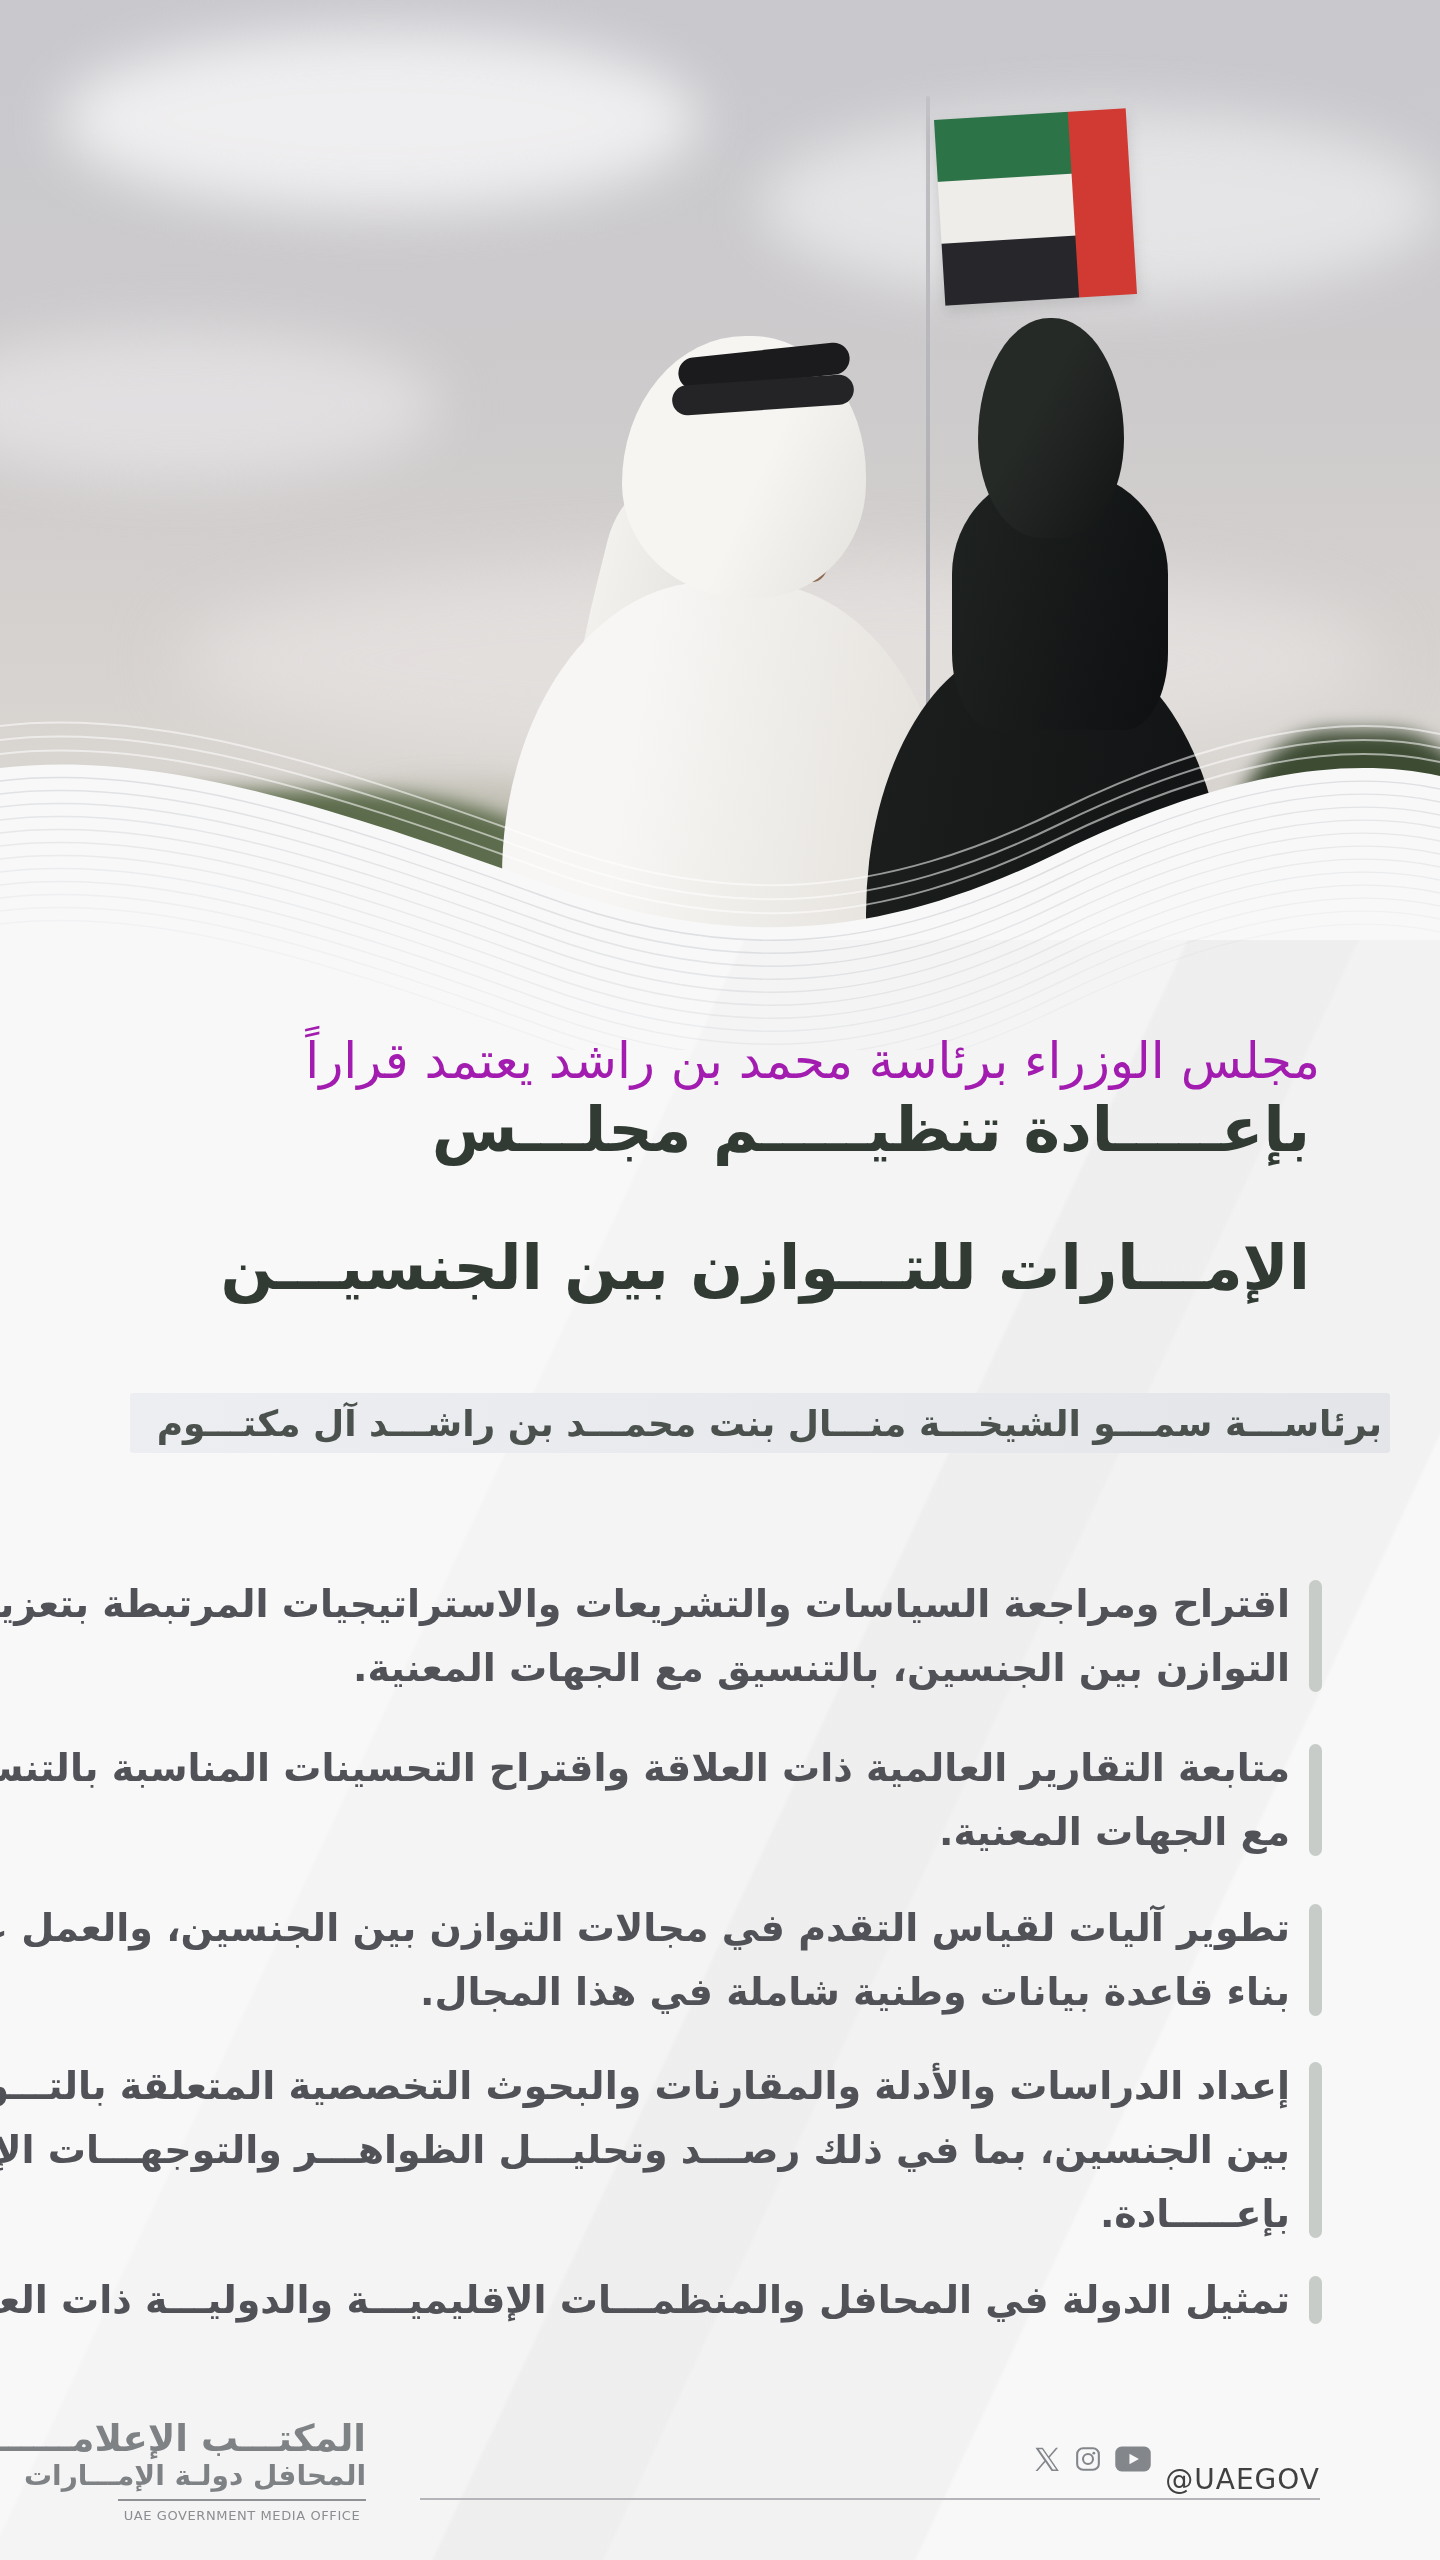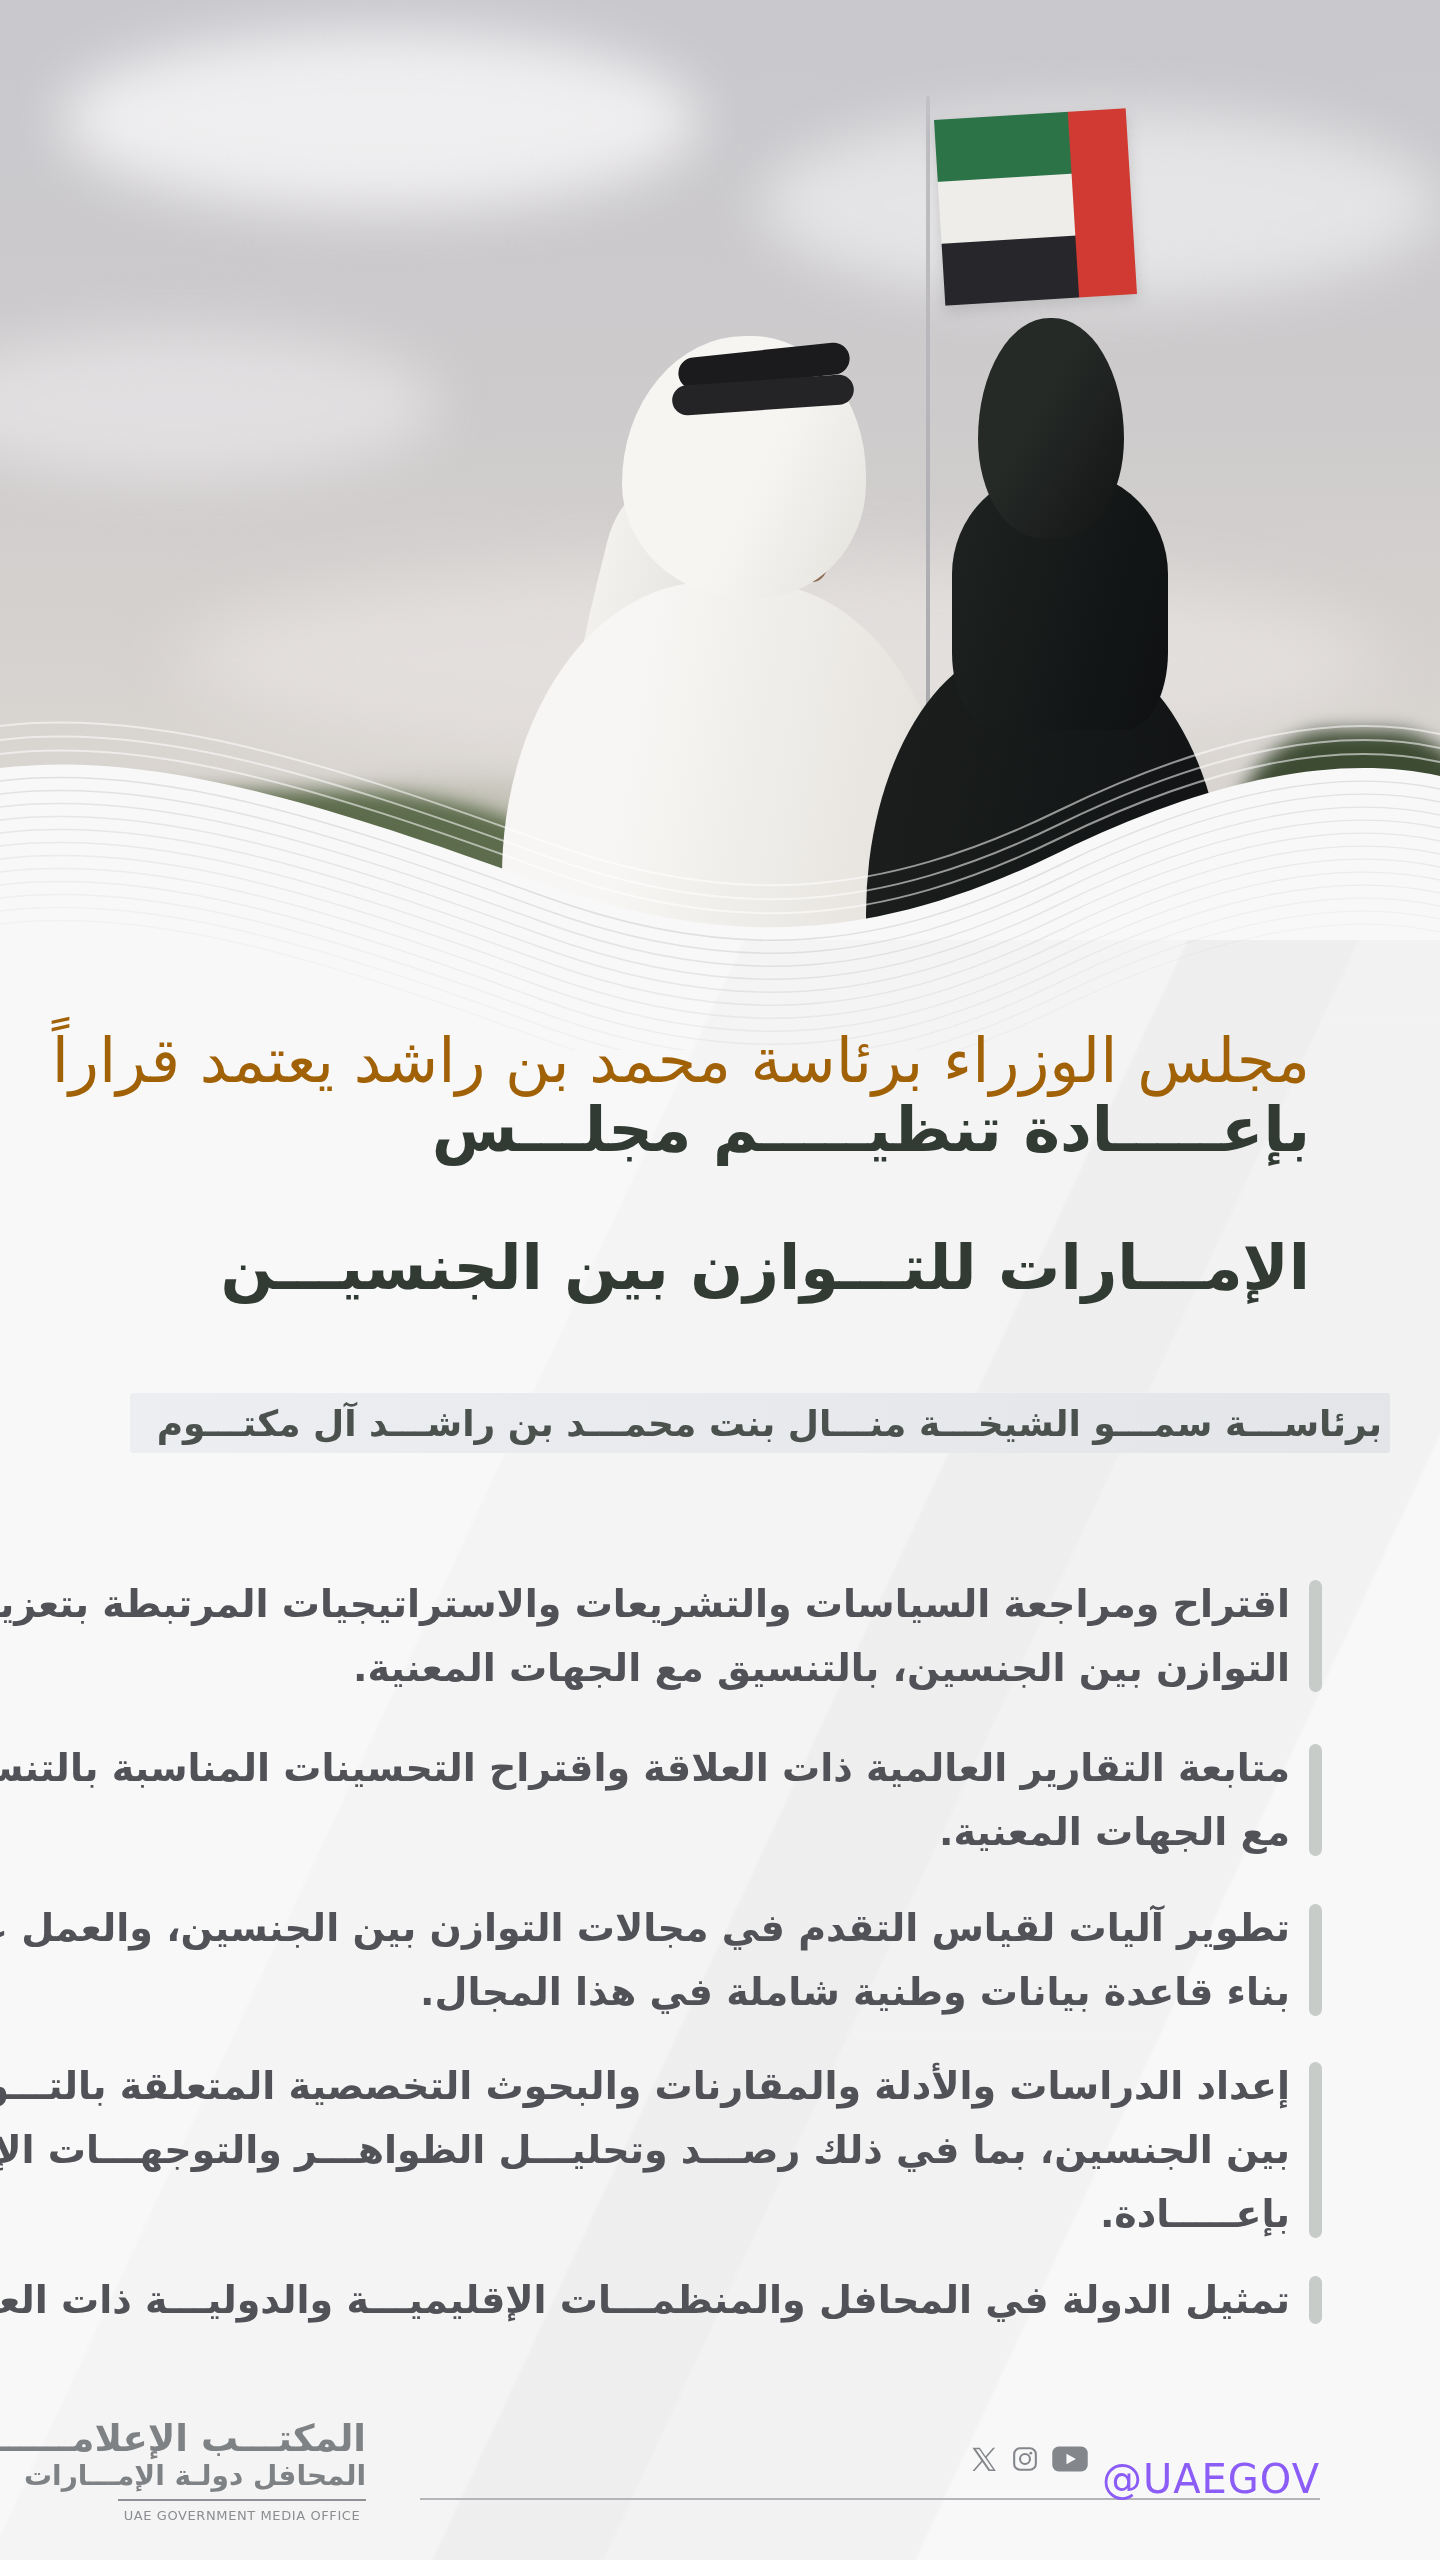--- a/index.html
+++ b/index.html
@@ -53,22 +53,22 @@
   
   .wave{position:absolute;left:0;top:690px;width:1440px;height:360px;}
 
   
   .texture{position:absolute;left:0;top:940px;width:1440px;height:1620px;pointer-events:none;
     background:
       linear-gradient(115deg,rgba(0,0,0,0) 54%,rgba(0,0,0,.022) 54.2%,rgba(0,0,0,.022) 76%,rgba(0,0,0,0) 76.2%),
       linear-gradient(295deg,rgba(0,0,0,0) 38%,rgba(0,0,0,.016) 38.2%,rgba(0,0,0,.016) 66%,rgba(0,0,0,0) 66.2%);}
 
   
-  .h-gray{position:absolute;right:130px;top:1026px;font-size:62px;line-height:70px;font-weight:500;
-          color:#a16207;white-space:nowrap;direction:rtl;}
+  .h-gray{position:absolute;right:120px;top:1026px;font-size:50px;line-height:70px;font-weight:500;
+          color:#a21caf;white-space:nowrap;direction:rtl;}
   .h-bold{position:absolute;right:130px;font-size:62px;line-height:92px;font-weight:800;
           color:#313b34;white-space:nowrap;direction:rtl;}
   .h-bold.l2{top:1084px;}
   .h-bold.l3{top:1222px;}
   .band{position:absolute;left:130px;top:1393px;width:1260px;height:60px;border-radius:3px;
         background:linear-gradient(90deg,#edeef1 0%,#e3e5e9 100%);
         display:flex;align-items:center;justify-content:flex-start;direction:rtl;}
   .band span{font-size:36px;font-weight:700;color:#4b524e;white-space:nowrap;padding-right:8px;}
   .section-title{position:absolute;right:110px;top:1472px;font-size:46px;font-weight:800;
                  color:#313b34;white-space:nowrap;direction:rtl;}
@@ -87,21 +87,21 @@
   
   .logo{position:absolute;left:118px;top:2420px;width:248px;text-align:center;direction:rtl;}
   .logo .ar1{font-size:37px;font-weight:700;color:#7f8285;line-height:38px;white-space:nowrap;}
   .logo .ar2{font-size:28px;font-weight:700;color:#7f8285;line-height:36px;white-space:nowrap;}
   .logo .rule{height:2px;background:#8f9194;margin-top:5px;}
   .logo .en{font-size:13px;letter-spacing:.6px;color:#8b8d90;margin-top:7px;white-space:nowrap;direction:ltr;}
   .sep{position:absolute;left:420px;top:2498px;width:900px;height:2px;background:#b3b5b8;}
   .social{position:absolute;right:120px;top:2436px;height:46px;display:flex;align-items:center;
           gap:14px;direction:ltr;}
   .social svg{display:block;}
-  .handle{font-size:40px;color:#8b5cf6;letter-spacing:1px;font-weight:400;margin-top:40px;}
+  .handle{font-size:28px;color:#404040;letter-spacing:1px;font-weight:400;margin-top:40px;}
 </style>
 </head>
 <body>
 
 <div class="canvas">
 
   <div class="photo">
     <div class="cloud c1"></div>
     <div class="cloud c2"></div>
     <div class="cloud c3"></div>

